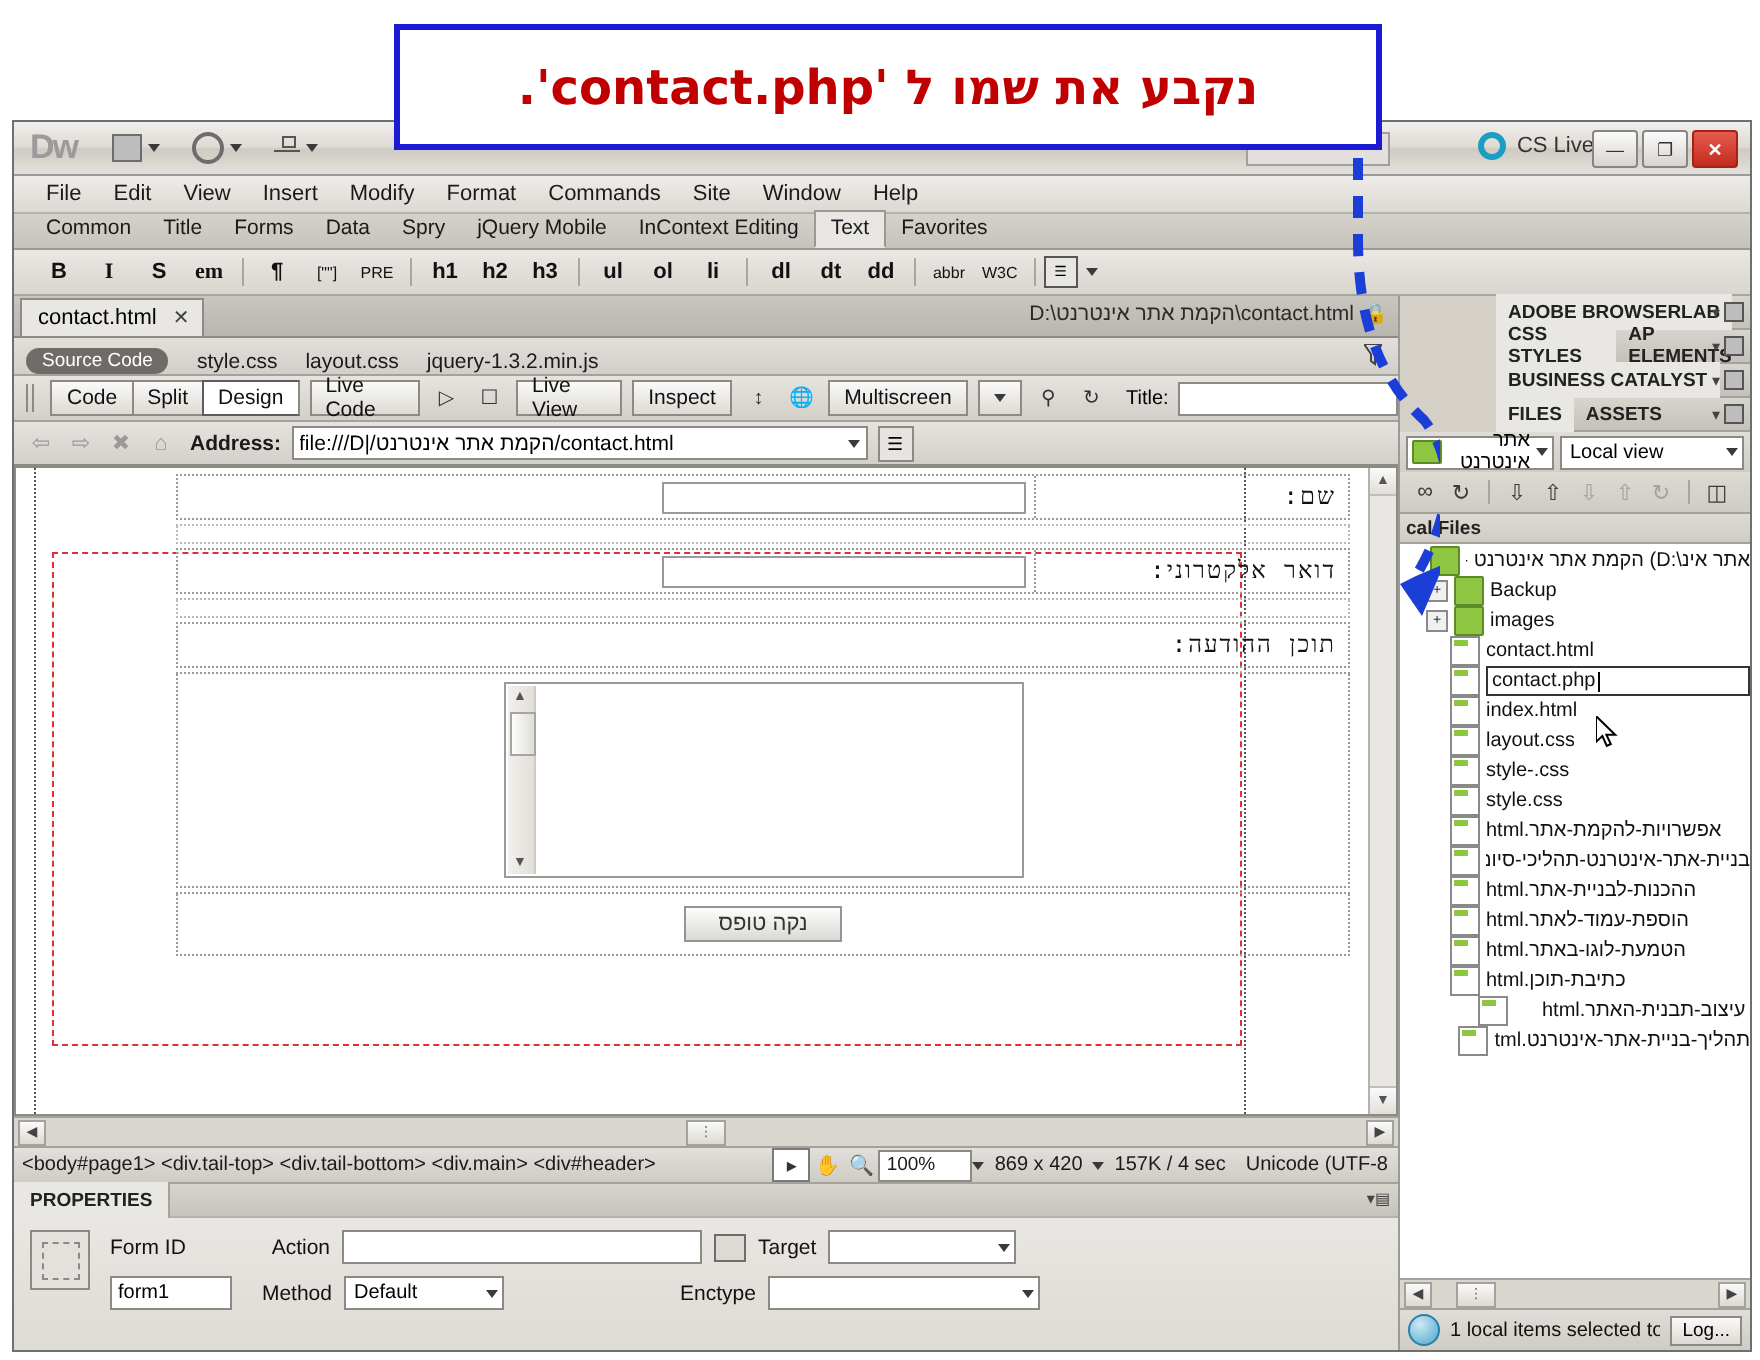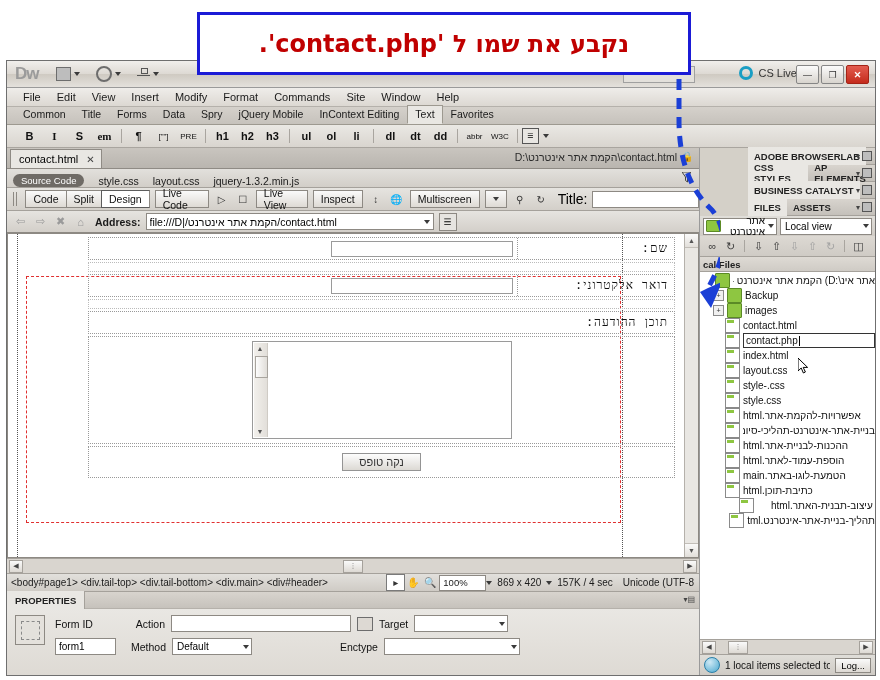--- a/index.html
+++ b/index.html
@@ -105,21 +105,21 @@
   .viewtb{height:22px;background:linear-gradient(to bottom,#e6e4e0,#d3cfc9);
           border-bottom:1px solid #a5a19b;display:flex;align-items:center;gap:5px;padding-left:6px;}
   .vgrip{width:3px;height:14px;border-left:1px solid #8d8983;border-right:1px solid #8d8983;margin-right:3px;}
   .vbtn{height:16px;border:1px solid #8d8983;background:linear-gradient(to bottom,#fafafa,#dedad4);
         display:flex;align-items:center;padding:0 7px;font-size:10.5px;color:#111;}
   .vgroup{display:flex;}
   .vgroup .vbtn{border-right:none;}
   .vgroup .vbtn:last-child{border-right:1px solid #8d8983;}
   .vbtn.active{background:#fff;border-color:#5c5c5c;}
   .vicon{width:20px;height:16px;display:flex;align-items:center;justify-content:center;font-size:10px;color:#333;}
-  .titlelbl{font-size:14px;margin-left:4px;}
+  .titlelbl{font-size:10px;margin-left:4px;}
   .titleinput{width:130px;height:15px;border:1px solid #8d8983;background:#fff;}
 
   
   .addrbar{height:21px;background:linear-gradient(to bottom,#e6e4e0,#d3cfc9);
            border-bottom:1px solid #8d8983;display:flex;align-items:center;gap:5px;padding-left:6px;}
   .navic{width:15px;height:15px;display:flex;align-items:center;justify-content:center;
          font-size:11px;color:#9a9a9a;}
   .addrlbl{font-size:10.5px;font-weight:bold;color:#1a1a1a;margin-left:2px;}
   .addrinput{flex:0 0 280px;height:15px;border:1px solid #8d8983;background:#fff;
              display:flex;align-items:center;justify-content:space-between;padding:0 3px;font-size:10.5px;}
@@ -650,21 +650,21 @@
               <span class="fname">ההכנות-לבניית-אתר.html</span>
             </div>
             <div class="frow2" style="padding-left: 13px;">
               <span class="twisty blank"></span>
               <span class="ficon doc"></span>
               <span class="fname">הוספת-עמוד-לאתר.html</span>
             </div>
             <div class="frow2" style="padding-left: 13px;">
               <span class="twisty blank"></span>
               <span class="ficon doc"></span>
-              <span class="fname">הטמעת-לוגו-באתר.main</span>
+              <span class="fname">הטמעת-לוגו-באתר.html</span>
             </div>
             <div class="frow2" style="padding-left: 13px;">
               <span class="twisty blank"></span>
               <span class="ficon doc"></span>
               <span class="fname">כתיבת-תוכן.html</span>
             </div>
             <div class="frow2" style="padding-left: 13px; gap: 17px;">
               <span class="twisty blank"></span>
               <span class="ficon doc"></span>
               <span class="fname">עיצוב-תבנית-האתר.html</span>

